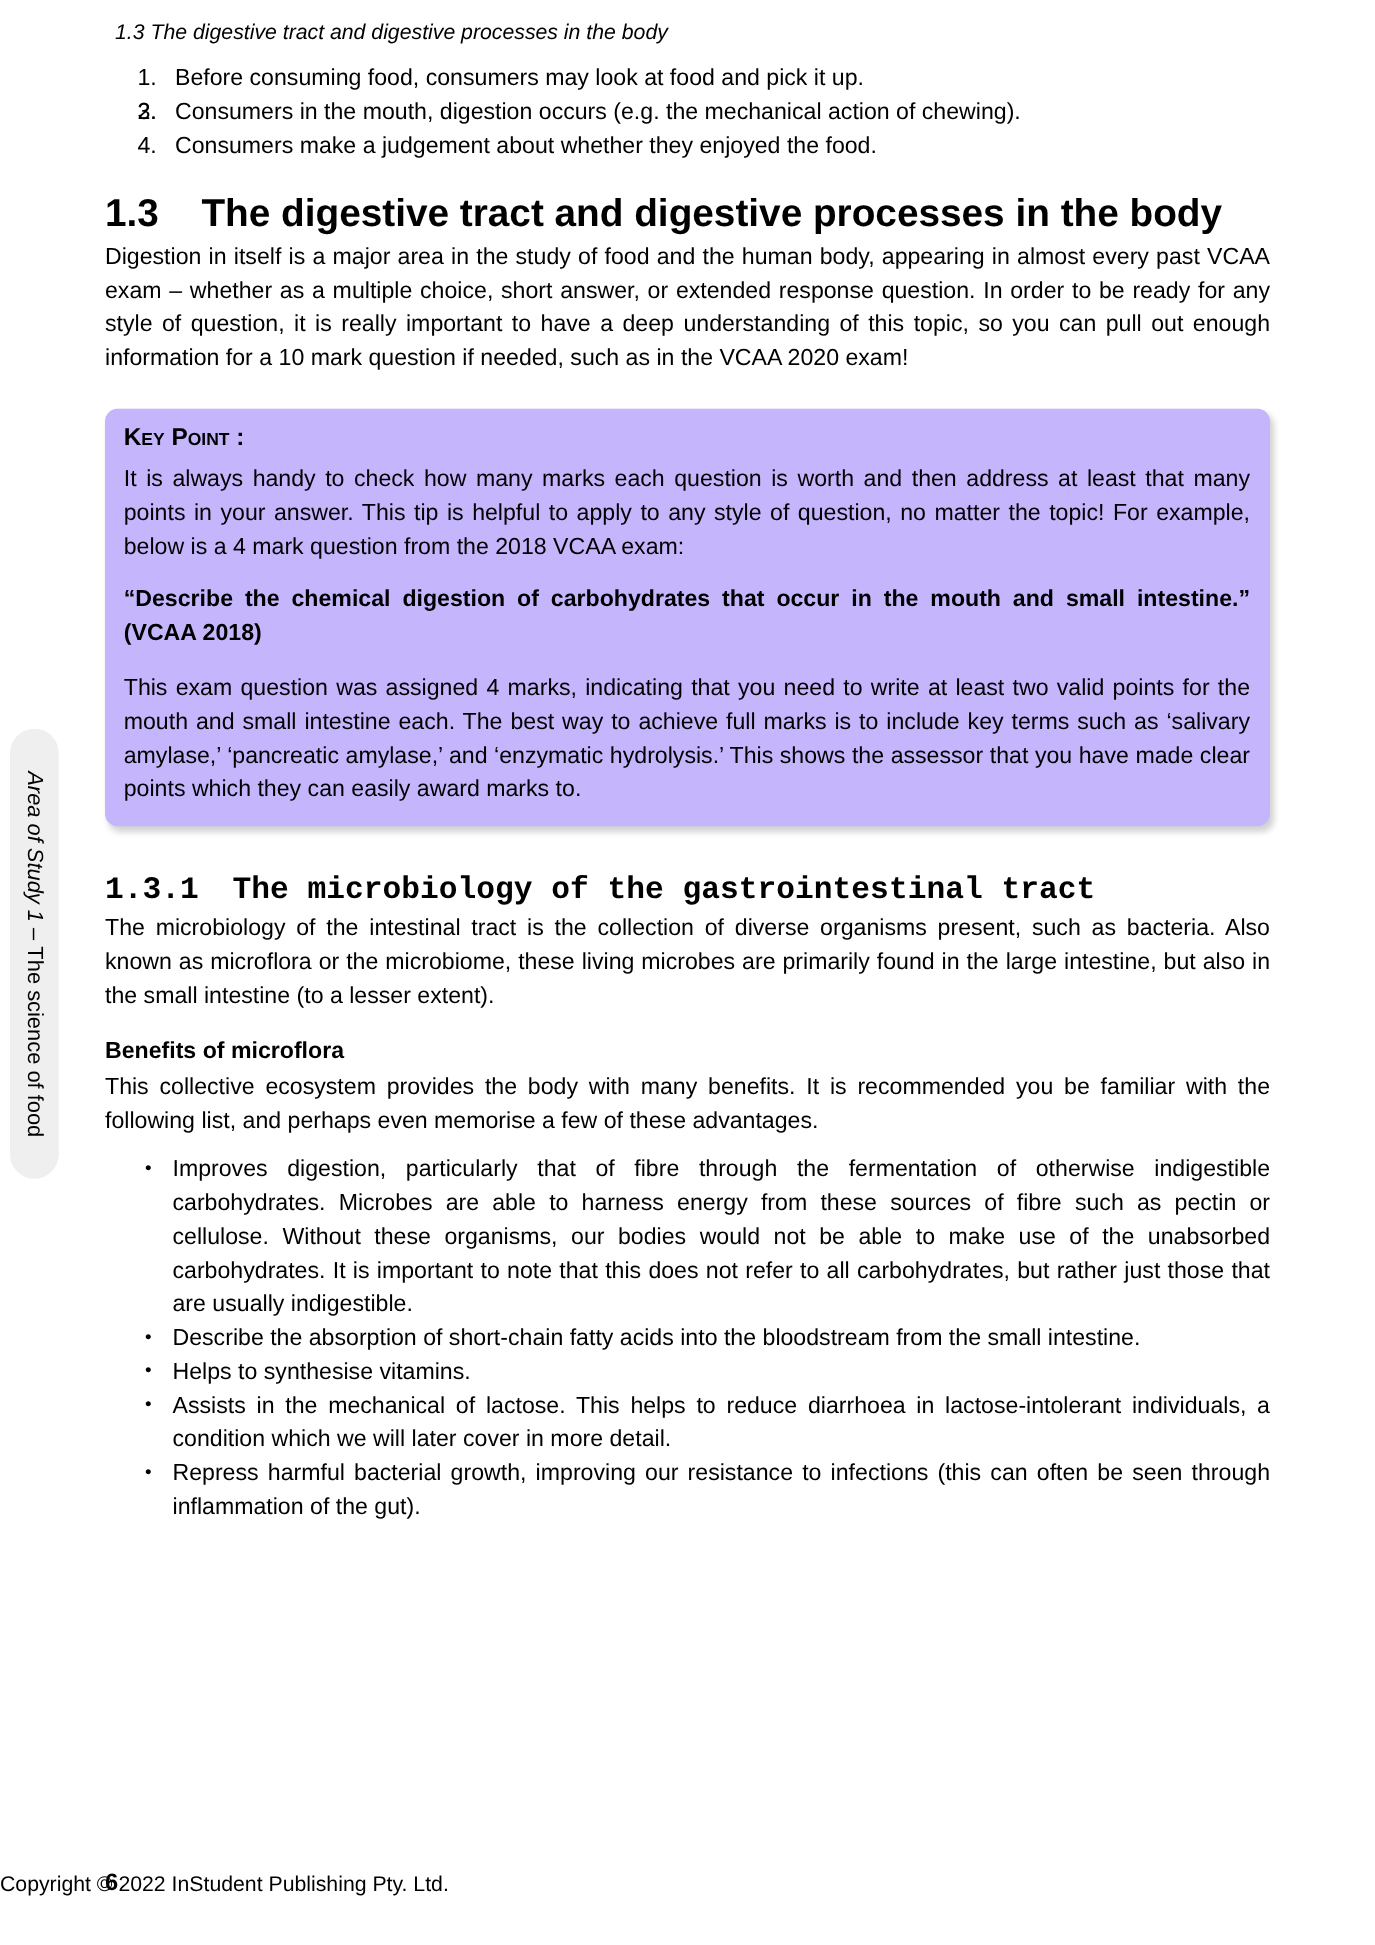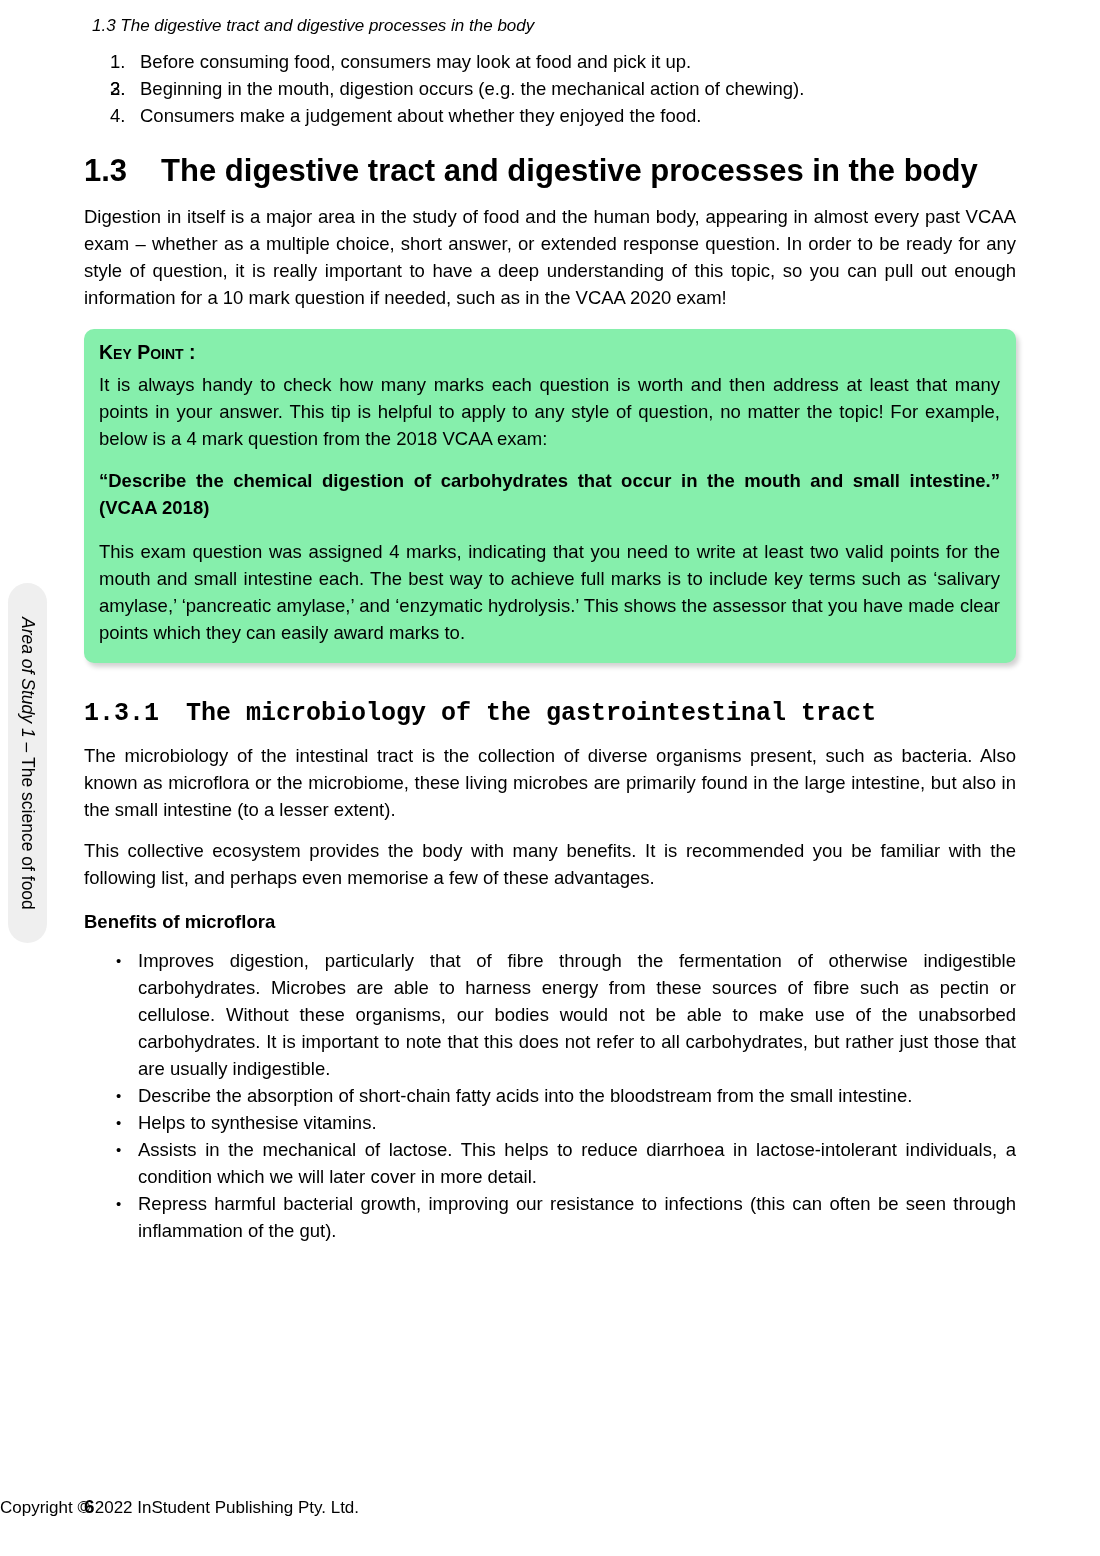--- a/index.html
+++ b/index.html
@@ -20,24 +20,24 @@
   .h-main{font-size:31px;margin-top:24px;}
   .sec-heading .sec-num{display:inline-block;}
   .h-sub .sec-num{margin-right:27px;}
   .h-main .sec-num{margin-right:34px;}
   .bodytext{
     font-size:18.5px;line-height:27px;text-align:justify;
   }
   .olist{margin-top:12px;}
   .olist .item{position:relative;padding-left:56px;text-align:left;}
   .olist .num{position:absolute;left:26px;}
-  .para{margin-top:14px;}
+  .para{margin-top:2px;}
   .keybox{
-    margin-top:18px;
-    background:#86efac;
+    margin-top:28px;
+    background:#c4b5fd;
     border-radius:10px;
     padding:10px 16px 17px 15px;
     box-shadow:3px 4px 5px rgba(0,0,0,0.18);
   }
   .kp-label{
     font-weight:bold;font-variant:small-caps;font-size:19.5px;line-height:27px;
   }
   .kp-p1{margin-top:5px;}
   .kp-quote{margin-top:15px;font-weight:bold;}
   .kp-p2{margin-top:17px;}
@@ -79,21 +79,21 @@
 
 
   <div class="olist bodytext">
     <div class="item">
       <span class="num">1.</span><span>Before consuming food, consumers may look at food and pick it up.</span>
     </div>
     <div class="item">
       <span class="num">2.</span>
     </div>
     <div class="item">
-      <span class="num">3.</span><span>Beginning in the mouth, digestion occurs (e.g. the mechanical action of chewing).</span>
+      <span class="num">3.</span><span>Consumers in the mouth, digestion occurs (e.g. the mechanical action of chewing).</span>
     </div>
     <div class="item">
       <span class="num">4.</span><span>Consumers make a judgement about whether they enjoyed the food.</span>
     </div>
   </div>
 
   <h1 class="sec-heading h-main">
     <span class="sec-num">1.3</span><span>The digestive tract and digestive processes in the body</span>
   </h1>
 
@@ -104,23 +104,23 @@
     <p class="bodytext kp-p1"><span>It is always handy to check how many marks each question is worth and then address at least that many points in your answer.  This tip is helpful to apply to any style of question, no matter the topic! For example, below is a </span><span class="bold">4 mark</span><span> question from the 2018 VCAA exam:</span></p>
     <p class="bodytext kp-quote">“Describe the chemical digestion of carbohydrates that occur in the mouth and small intestine.” (VCAA 2018)</p>
     <p class="bodytext kp-p2">This exam question was assigned 4 marks, indicating that you need to write at least two valid points for the mouth and small intestine each.  The best way to achieve full marks is to include key terms such as ‘salivary amylase,’ ‘pancreatic amylase,’ and ‘enzymatic hydrolysis.’  This shows the assessor that you have made clear points which they can easily award marks to.</p>
   </div>
 
   <h2 class="sec-heading h-sub h-sub2">
     <span class="sec-num">1.3.1</span><span>The microbiology of the gastrointestinal tract</span>
   </h2>
 
   <p class="bodytext para"><span>The microbiology of the intestinal tract is the collection of diverse organisms present, such as bacteria. Also known as </span><span class="bold">microflora</span><span> or the </span><span class="bold">microbiome,</span><span> these living microbes are primarily found in the </span><span class="bold">large intestine,</span><span> but also in the small intestine (to a lesser extent).</span></p>
+  <p class="bodytext benefits-heading">Benefits of microflora</p>
+
   <p class="bodytext para">This collective ecosystem provides the body with many benefits.  It is recommended you be familiar with the following list, and perhaps even memorise a few of these advantages.</p>
-
-  <p class="bodytext benefits-heading">Benefits of microflora</p>
 
   <div class="blist bodytext">
     <div class="item">
       <span class="dot">•</span><span><span class="bold">Improves digestion,</span><span> particularly that of fibre through the </span><span class="bold">fermentation of otherwise indigestible carbohydrates.</span><span> Microbes are able to harness energy from these sources of fibre such as pectin or cellulose.  Without these organisms, our bodies would not be able to make use of the unabsorbed carbohydrates. It is important to note that this does not refer to all carbohydrates, but rather just those that are usually </span><span class="bold">indigestible.</span></span>
     </div>
     <div class="item">
       <span class="dot">•</span><span><span class="bold">Describe the absorption of short-chain fatty acids</span><span> into the bloodstream from the small intestine.</span></span>
     </div>
     <div class="item">
       <span class="dot">•</span><span><span>Helps to </span><span class="bold">synthesise vitamins.</span></span>

